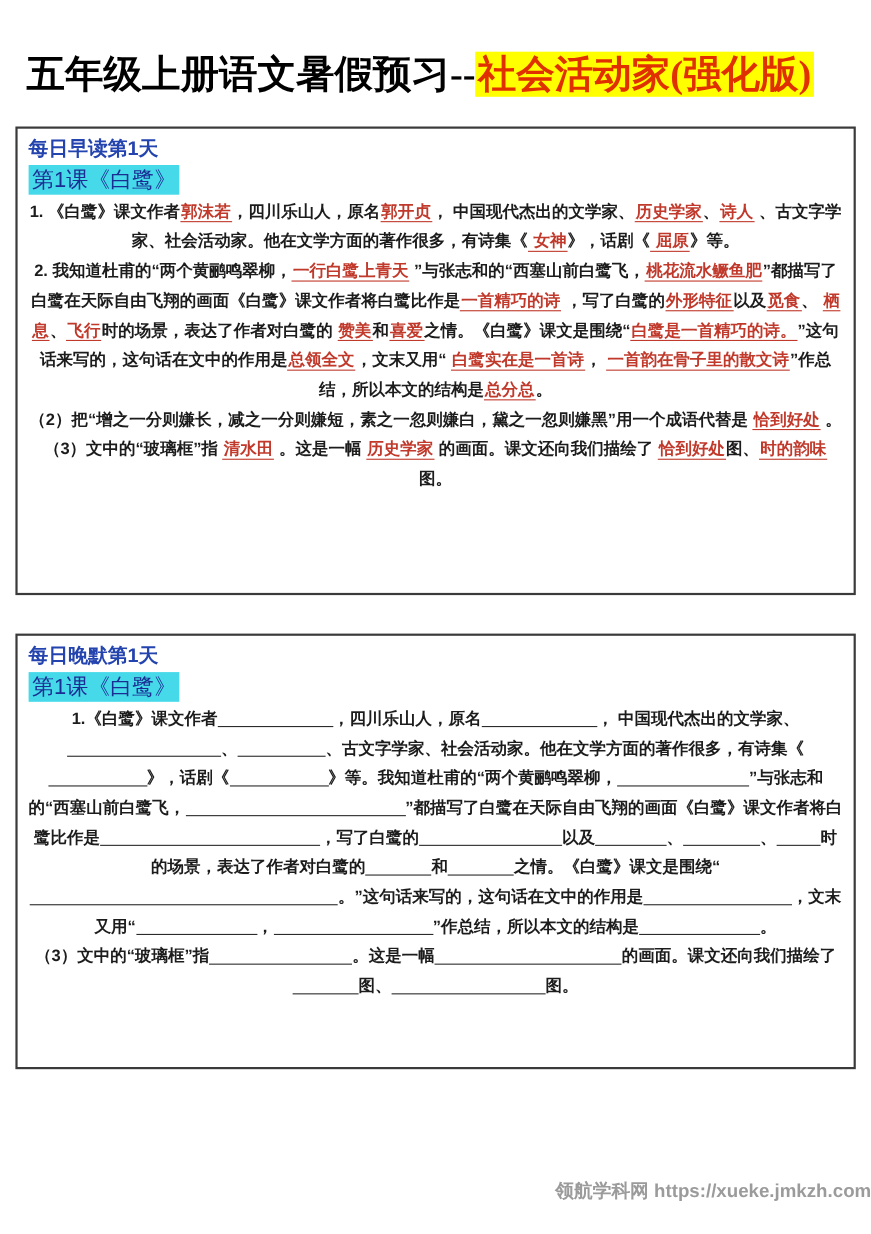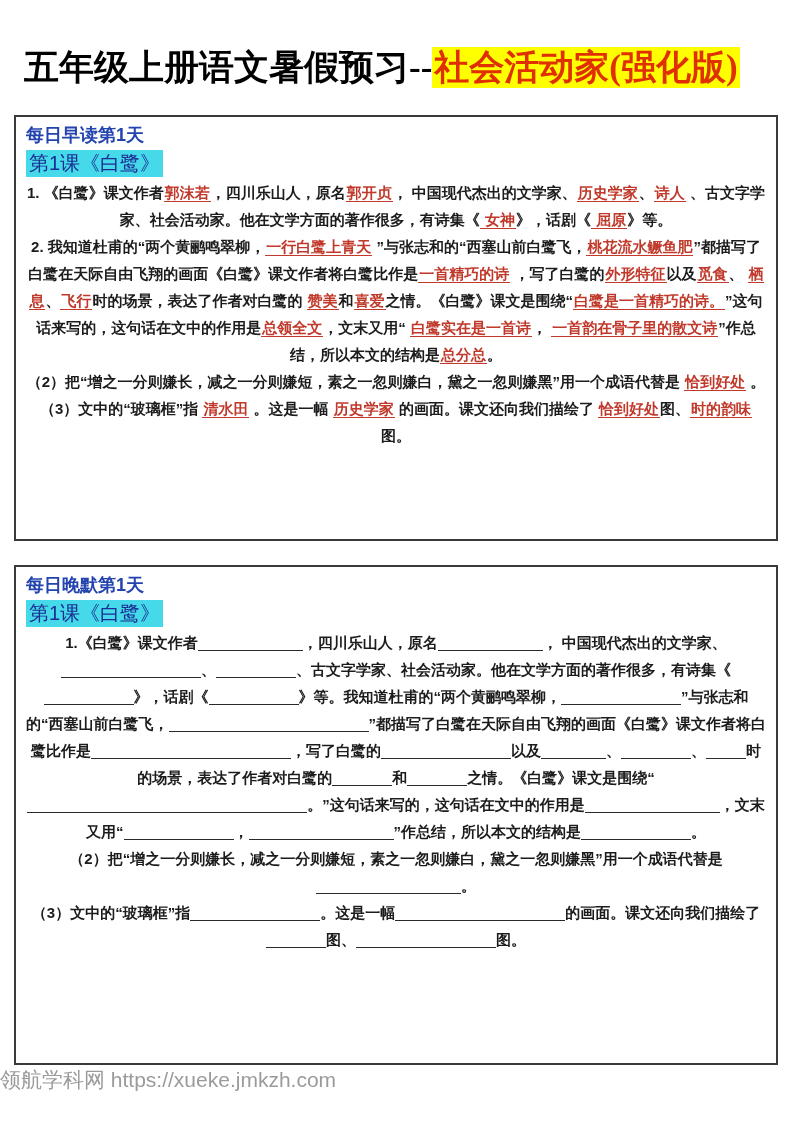--- a/index.html
+++ b/index.html
@@ -32,21 +32,21 @@
     color:var(--title-hl-text);
     padding:1px 2px;
   }
   .box{
     margin:24px 14px 0 14px;
     border:2px solid var(--box-border);
     padding:4px 10px 8px 10px;
     height:426px;
     overflow:hidden;
   }
-  .box.box2{margin-top:24px;height:500px;}
+  .box.box2{margin-top:35px;height:396px;}
   .box-header{
     margin:2px 0 3px 0;
     color:var(--header-blue);
     font-size:18px;font-weight:bold;
   }
   .lesson{
     display:inline-block;
     background:var(--lesson-bg);
     color:var(--lesson-text);
     font-size:20px;font-weight:normal;
@@ -68,23 +68,23 @@
     padding:0 1px;
   }
   .para .blank{
     display:inline-block;
     height:18px;
     border-bottom:1.5px solid var(--blank-line);
     vertical-align:-3px;
   }
   .footer{
     position:absolute;left:0;right:0;bottom:28px;
-    text-align:left;
+    text-align:right;
     color:var(--footer-gray);
-    font-size:21px;font-weight:400;
+    font-size:17px;font-weight:700;
   }
 </style>
 </head>
 <body>
 
 <div class="page">
 
   <h1 class="title"><span>五年级上册语文暑假预习--</span><span class="hl">社会活动家(强化版)</span></h1>
 
   <section class="box">
@@ -93,19 +93,18 @@
     <p class="para"><span>1. 《白鹭》课文作者</span><span class="ans">郭沫若</span><span>，四川乐山人，原名</span><span class="ans">郭开贞</span><span>， 中国现代杰出的文学家、</span><span class="ans">历史学家</span><span>、</span><span class="ans">诗人</span><span> 、古文字学家、社会活动家。他在文学方面的著作很多，有诗集《</span><span class="ans"> 女神</span><span>》，话剧《</span><span class="ans"> 屈原</span><span>》等。</span></p>
     <p class="para"><span>2. 我知道杜甫的“两个黄鹂鸣翠柳，</span><span class="ans">一行白鹭上青天</span><span> ”与张志和的“西塞山前白鹭飞，</span><span class="ans">桃花流水鳜鱼肥</span><span>”都描写了白鹭在天际自由飞翔的画面《白鹭》课文作者将白鹭比作是</span><span class="ans">一首精巧的诗</span><span> ，写了白鹭的</span><span class="ans">外形特征</span><span>以及</span><span class="ans">觅食</span><span>、 </span><span class="ans">栖息</span><span>、</span><span class="ans">飞行</span><span>时的场景，表达了作者对白鹭的 </span><span class="ans">赞美</span><span>和</span><span class="ans">喜爱</span><span>之情。《白鹭》课文是围绕“</span><span class="ans">白鹭是一首精巧的诗。</span><span>”这句话来写的，这句话在文中的作用是</span><span class="ans">总领全文</span><span>，文末又用“ </span><span class="ans">白鹭实在是一首诗</span><span>， </span><span class="ans">一首韵在骨子里的散文诗</span><span>”作总结，所以本文的结构是</span><span class="ans">总分总</span><span>。</span></p>
     <p class="para"><span>（2）把“增之一分则嫌长，减之一分则嫌短，素之一忽则嫌白，黛之一忽则嫌黑”用一个成语代替是 </span><span class="ans">恰到好处</span><span> 。</span></p>
     <p class="para"><span>（3）文中的“玻璃框”指 </span><span class="ans">清水田</span><span> 。这是一幅 </span><span class="ans">历史学家</span><span> 的画面。课文还向我们描绘了 </span><span class="ans">恰到好处</span><span>图、</span><span class="ans">时的韵味</span><span> 图。</span></p>
   </section>
 
   <section class="box box2">
     <h2 class="box-header">每日晚默第1天</h2>
     <div class="lesson">第1课《白鹭》</div>
     <p class="para"><span>1.《白鹭》课文作者</span><span class="blank" style="width: 105px;"></span><span>，四川乐山人，原名</span><span class="blank" style="width: 105px;"></span><span>， 中国现代杰出的文学家、</span><span class="blank" style="width: 140px;"></span><span>、</span><span class="blank" style="width: 80px;"></span><span>、古文字学家、社会活动家。他在文学方面的著作很多，有诗集《</span><span class="blank" style="width: 90px;"></span><span>》，话剧《</span><span class="blank" style="width: 90px;"></span><span>》等。我知道杜甫的“两个黄鹂鸣翠柳，</span><span class="blank" style="width: 120px;"></span><span>”与张志和的“西塞山前白鹭飞，</span><span class="blank" style="width: 200px;"></span><span>”都描写了白鹭在天际自由飞翔的画面《白鹭》课文作者将白鹭比作是</span><span class="blank" style="width: 200px;"></span><span>，写了白鹭的</span><span class="blank" style="width: 130px;"></span><span>以及</span><span class="blank" style="width: 65px;"></span><span>、</span><span class="blank" style="width: 70px;"></span><span>、</span><span class="blank" style="width: 40px;"></span><span>时的场景，表达了作者对白鹭的</span><span class="blank" style="width: 60px;"></span><span>和</span><span class="blank" style="width: 60px;"></span><span>之情。《白鹭》课文是围绕“</span><span class="blank" style="width: 280px;"></span><span>。”这句话来写的，这句话在文中的作用是</span><span class="blank" style="width: 135px;"></span><span>，文末又用“</span><span class="blank" style="width: 110px;"></span><span>，</span><span class="blank" style="width: 145px;"></span><span>”作总结，所以本文的结构是</span><span class="blank" style="width: 110px;"></span><span>。</span></p>
-    <p class="para"><span>（2）把“增之一分则嫌长，减之一分则嫌短，素之一忽则嫌白，黛之一忽则嫌黑”用一个成语代替是</span><span class="blank" style="width: 145px;"></span><span>。</span></p>
     <p class="para"><span>（3）文中的“玻璃框”指</span><span class="blank" style="width: 130px;"></span><span>。这是一幅</span><span class="blank" style="width: 170px;"></span><span>的画面。课文还向我们描绘了</span><span class="blank" style="width: 60px;"></span><span>图、</span><span class="blank" style="width: 140px;"></span><span>图。</span></p>
   </section>
 
   <div class="footer">领航学科网 https://xueke.jmkzh.com</div>
 
 </div>
 
 </body></html>

